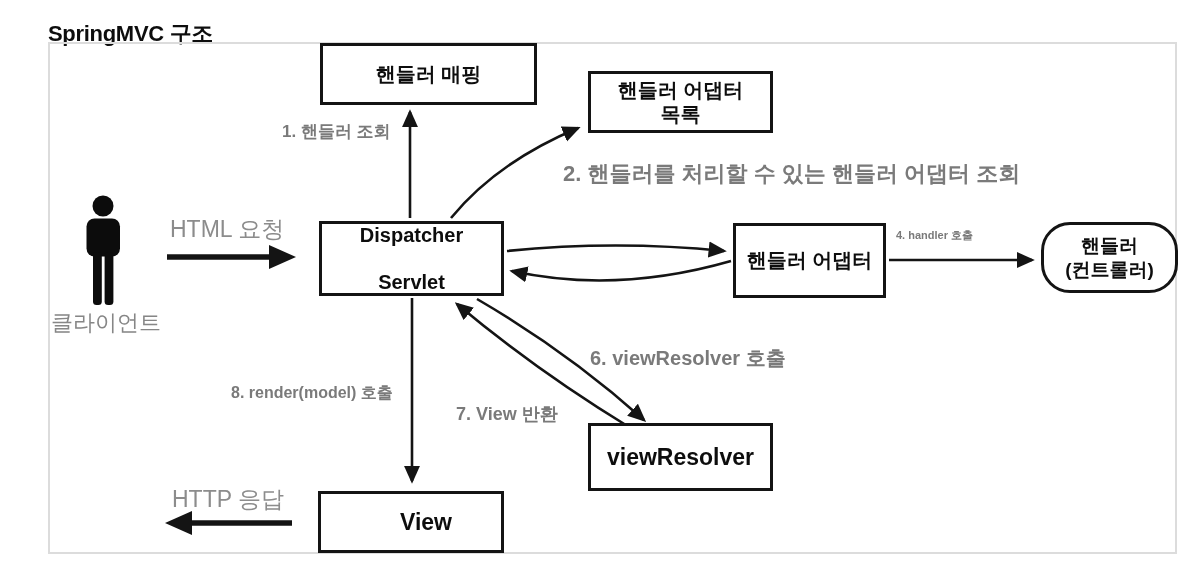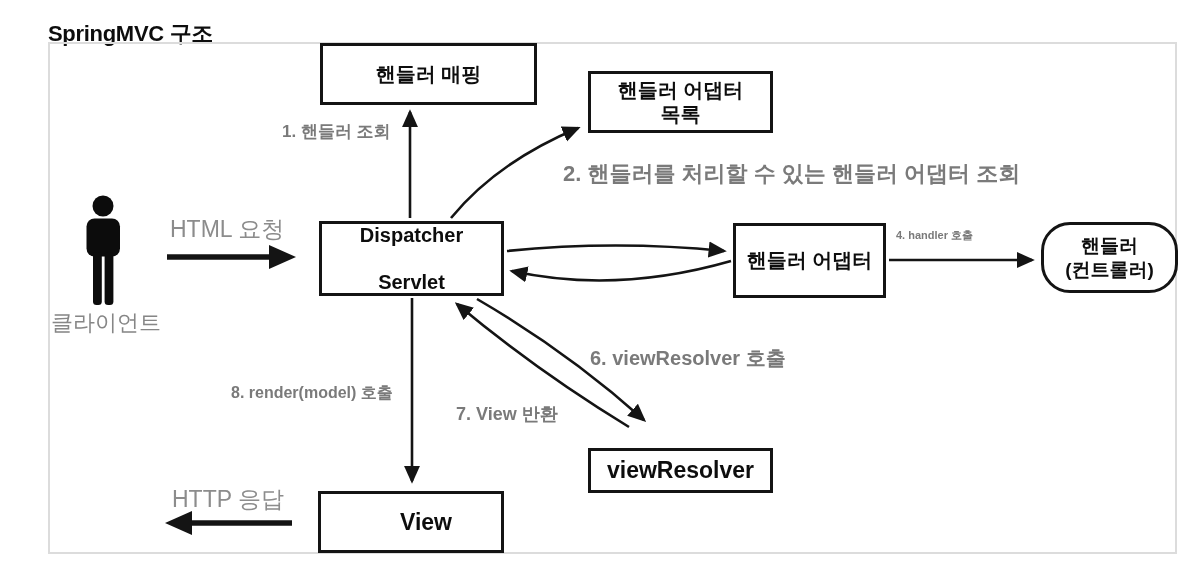--- a/index.html
+++ b/index.html
@@ -80,21 +80,21 @@
 
   <div class="node" style="left:733px;top:223px;width:153px;height:75px;font-size:20px;">
     <span>핸들러 어댑터</span>
   </div>
 
   <div class="node" style="left:1041px;top:222px;width:137px;height:71px;font-size:19px;border-radius:29px;">
     <span>핸들러</span>
     <span>(컨트롤러)</span>
   </div>
 
-  <div class="node" style="left:588px;top:448px;width:185px;height:45px;font-size:23px;">
+  <div class="node" style="left:588px;top:423px;width:185px;height:68px;font-size:23px;">
     <span>viewResolver</span>
   </div>
 
   <div class="node" style="left:318px;top:491px;width:186px;height:62px;font-size:23px;padding-left:30px;">
     <span>View</span>
   </div>
 
   <div class="lbl" style="left:282px;top:120px;font-size:17px;">1. 핸들러 조회</div>
   <div class="lbl" style="left:563px;top:159px;font-size:22px;">2. 핸들러를 처리할 수 있는 핸들러 어댑터 조회</div>
   <div class="lbl" style="left:896px;top:228px;font-size:11px;">4. handler 호출</div>

